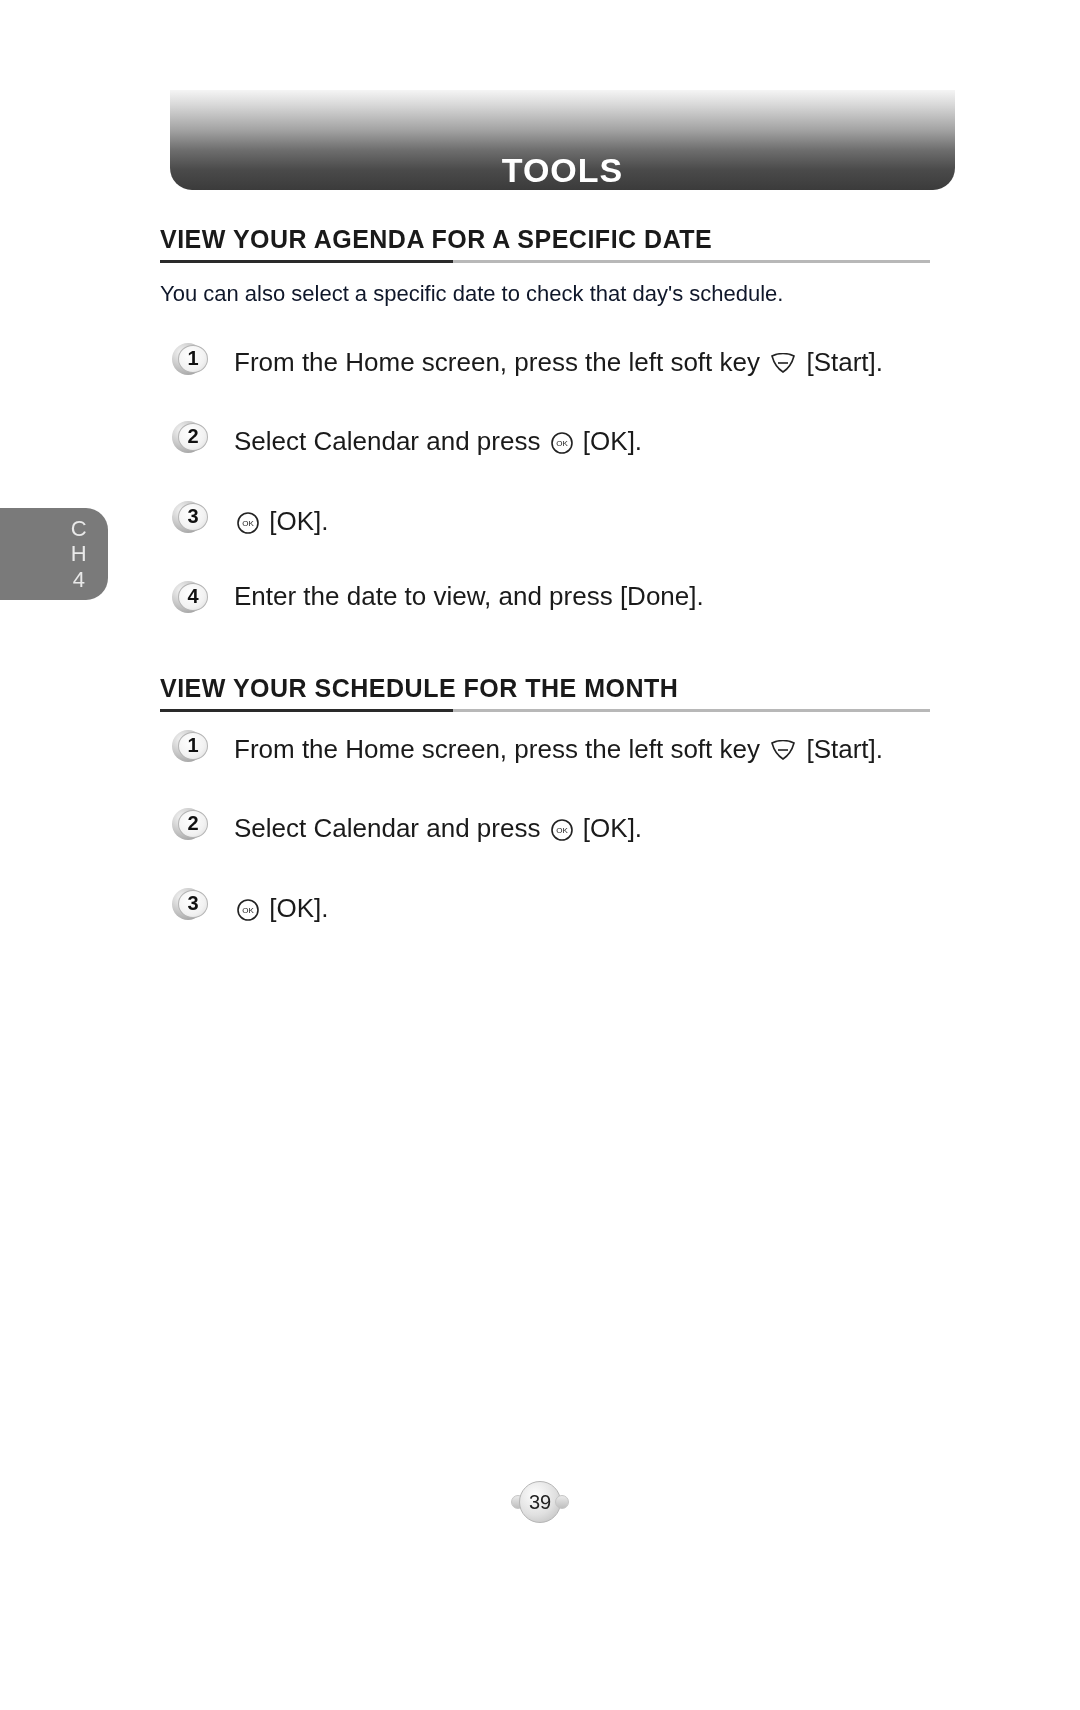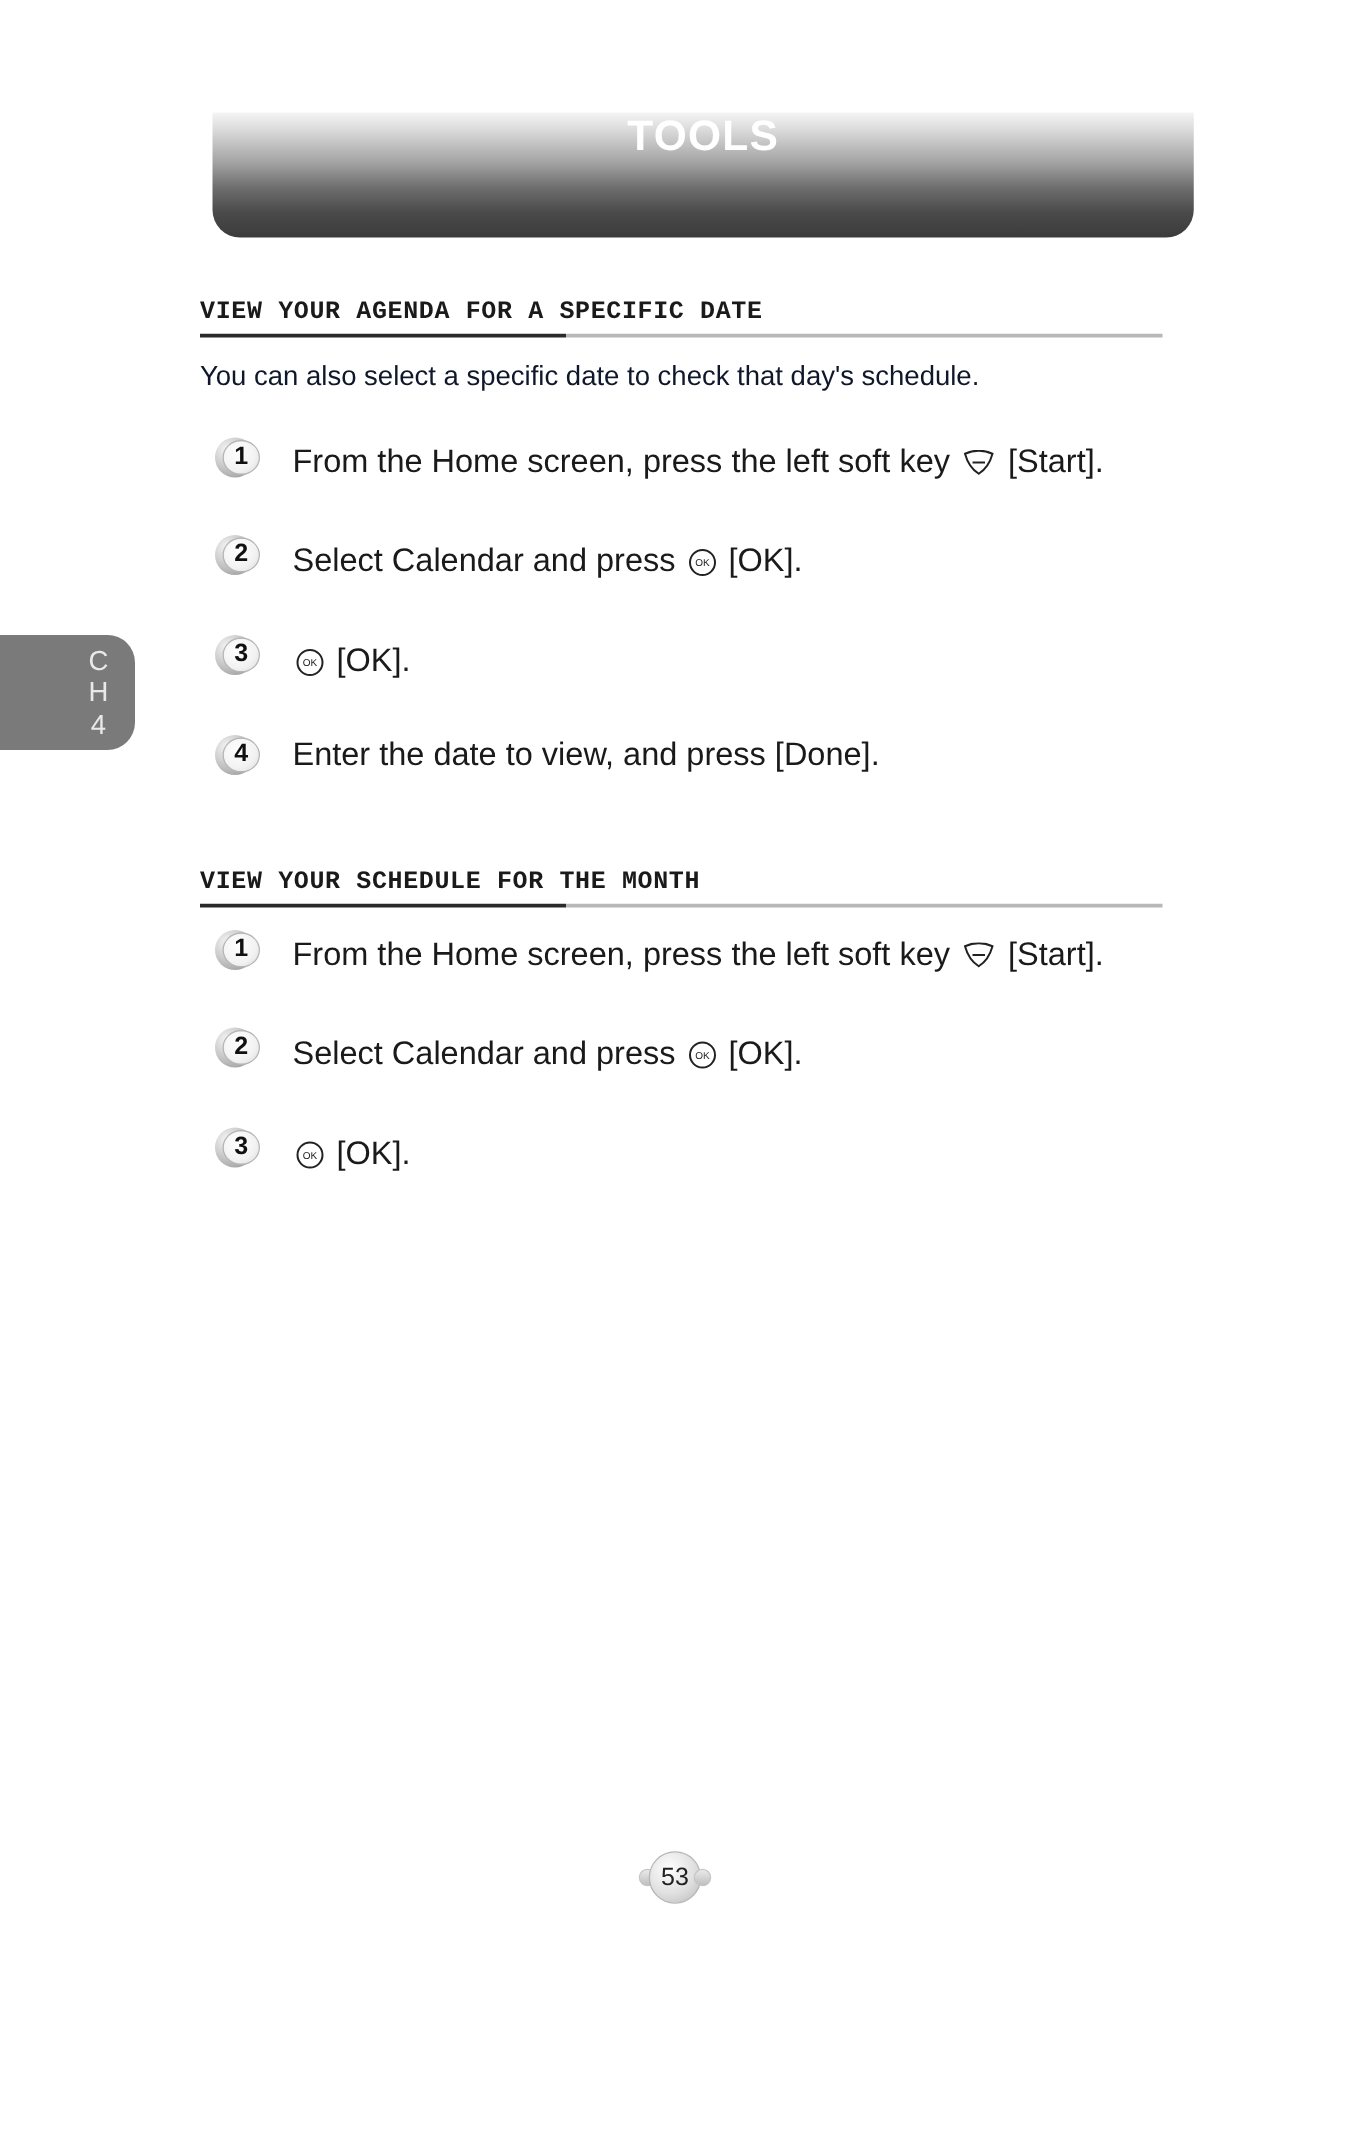--- a/index.html
+++ b/index.html
@@ -19,41 +19,41 @@
   .header-band {
     position: absolute;
     top: 90px;
     left: 170px;
     right: 125px;
     height: 100px;
     background: linear-gradient(to bottom, #f5f5f5 0%, #d8d8d8 15%, #a3a3a3 40%, #6e6e6e 60%, #4a4a4a 80%, #3b3b3b 100%);
     border-bottom-left-radius: 22px;
     border-bottom-right-radius: 22px;
     display: flex;
+    align-items: flex-end;
     justify-content: center;
   }
   .header-title {
     color: #ffffff;
     font-weight: bold;
     font-size: 34px;
     letter-spacing: 1px;
   }
   .content {
     position: absolute;
     top: 215px;
     left: 160px;
     right: 125px;
   }
   .section-heading {
-    font-size: 20px;
+    font-size: 25px;
     font-weight: bold;
     letter-spacing: 0.5px;
     padding-bottom: 6px;
-    margin-top: 23px;
-    font-family: Liberation Mono, monospace;
+    margin-top: 10px;
   }
   .heading-rule {
     height: 3px;
     width: calc(100% - 25px);
     background: linear-gradient(to right, #2a2a2a 0%, #2a2a2a 38%, #b8b8b8 38%, #b8b8b8 100%);
     margin-bottom: 16px;
   }
   .section-intro {
     font-size: 22px;
     line-height: 1.35;
@@ -302,16 +302,16 @@
           </span><span> [OK].</span>
       </div>
     </div>
 
   </div>
 
   <div class="page-number">
     <div class="bump-l"></div>
     <div class="circ"></div>
     <div class="bump-r"></div>
-    <span class="num">53</span>
+    <span class="num">39</span>
   </div>
 
 </div>
 
 </body></html>

